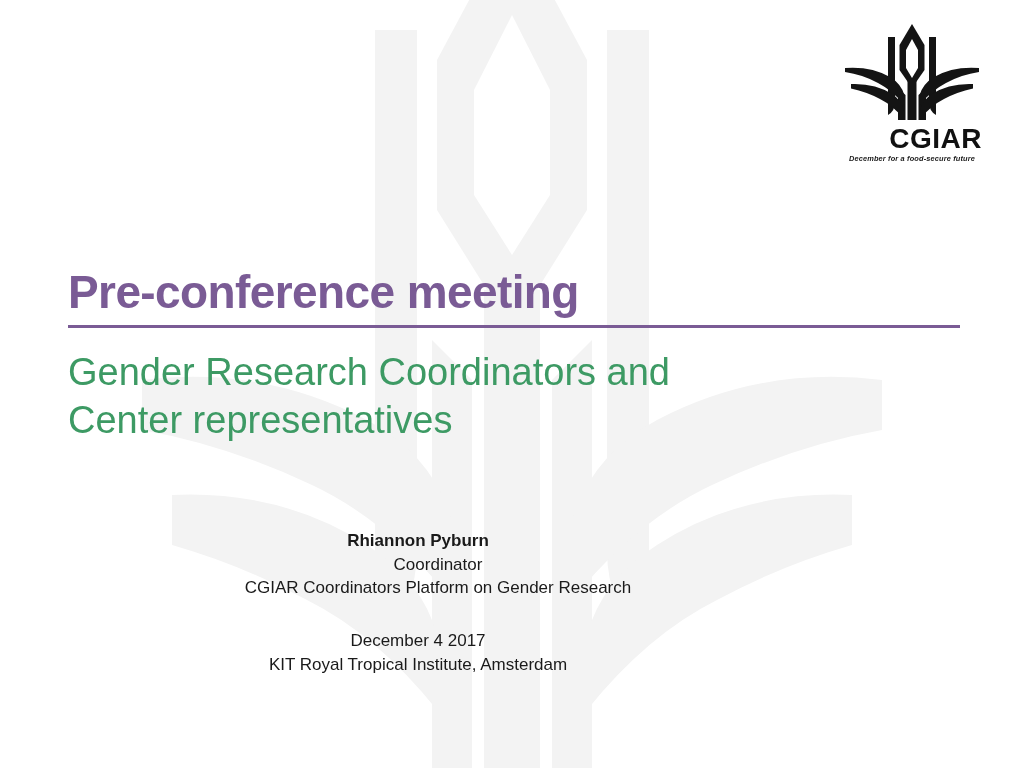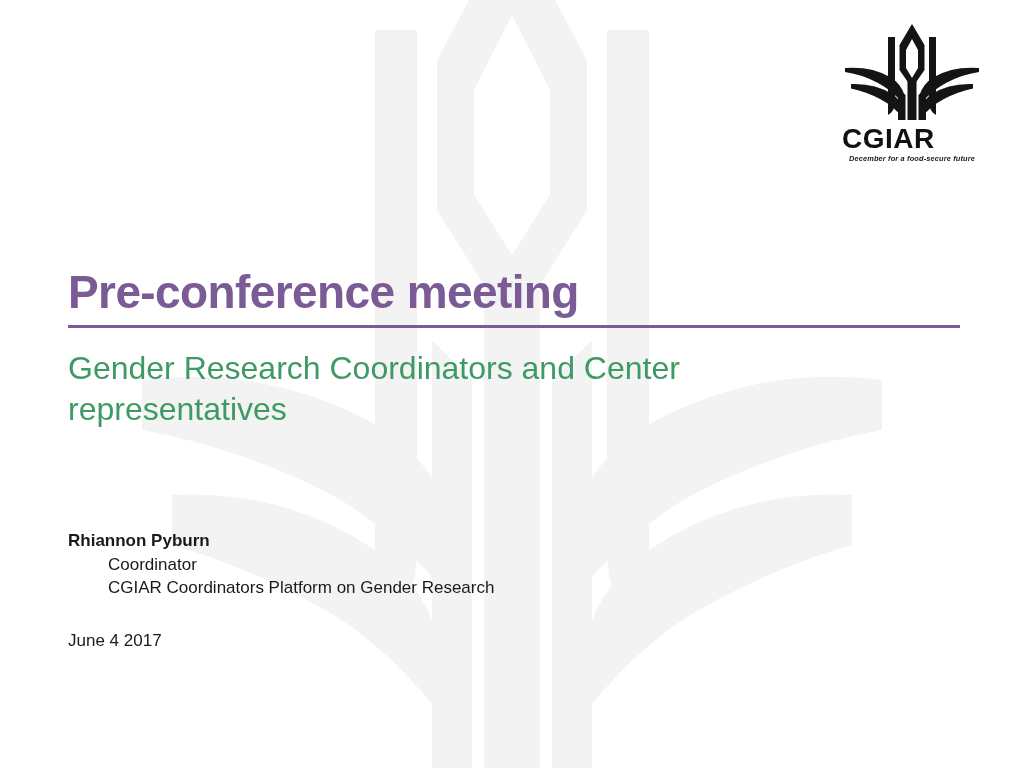--- a/index.html
+++ b/index.html
@@ -40,21 +40,21 @@
     z-index: 3;
   }
   #logo-mark {
     display: block;
     width: 140px;
     height: 100px;
   }
   #logo-wordmark {
     display: block;
     margin-top: 2px;
-    text-align: left;
+    text-align: right;
     font-family: "Liberation Sans", sans-serif;
     font-weight: bold;
     font-size: 28px;
     letter-spacing: 0.5px;
     color: #111111;
     line-height: 1.05;
   }
   #logo-tagline {
     display: block;
     text-align: center;
@@ -99,21 +99,21 @@
     height: 3px;
     background: #7a5b95;
   }
 
   #subtitle {
     position: absolute;
     top: 348px;
     left: 0;
     width: 680px;
     margin: 0;
-    font-size: 32px;
+    font-size: 38px;
     font-weight: normal;
     color: #3d9a64;
     line-height: 1.27;
   }
 
   #author-block {
     position: absolute;
     top: 529px;
     left: 0;
     width: 700px;
@@ -133,21 +133,21 @@
     position: absolute;
     top: 629px;
     left: 0;
     width: 700px;
     font-size: 17px;
     color: #1a1a1a;
     line-height: 23.5px;
     font-weight: normal;
   }
 
-  .line { display: block; }
+  .line { display: block; text-align: center; }
 </style>
 </head>
 <body>
 
 <div id="slide">
 
   <svg id="watermark" viewBox="0 0 760 980" aria-hidden="true">
     <g fill="#f3f3f3">
 
       <path d="M380 10 L455 150 L455 300 L380 420 L305 300 L305 150 Z"></path>
@@ -217,17 +217,18 @@
 
     <h2 id="subtitle">Gender Research Coordinators and Center representatives</h2>
 
     <div id="author-block">
       <span class="line" id="author-name">Rhiannon Pyburn</span>
       <span class="line" id="author-role">Coordinator</span>
       <span class="line" id="author-org">CGIAR Coordinators Platform on Gender Research</span>
     </div>
 
     <div id="event-block">
-      <span class="line">June 4 2017</span>
+      <span class="line">December 4 2017</span>
+      <span class="line">KIT Royal Tropical Institute, Amsterdam</span>
     </div>
 
   </div>
 </div>
 
 </body></html>

